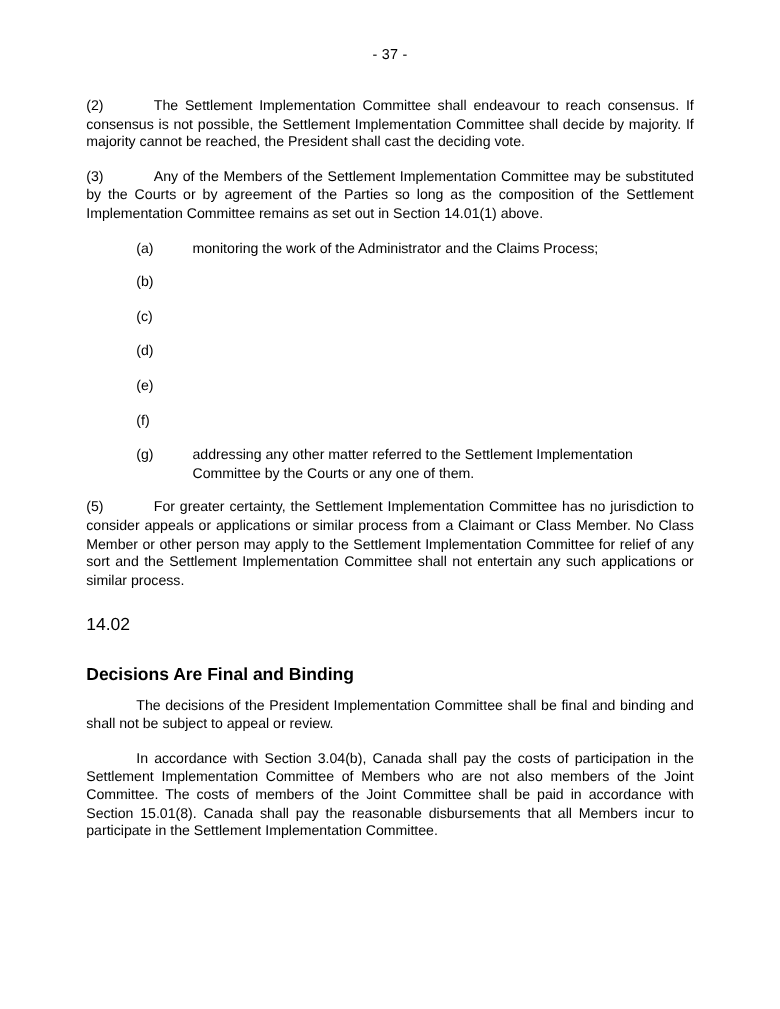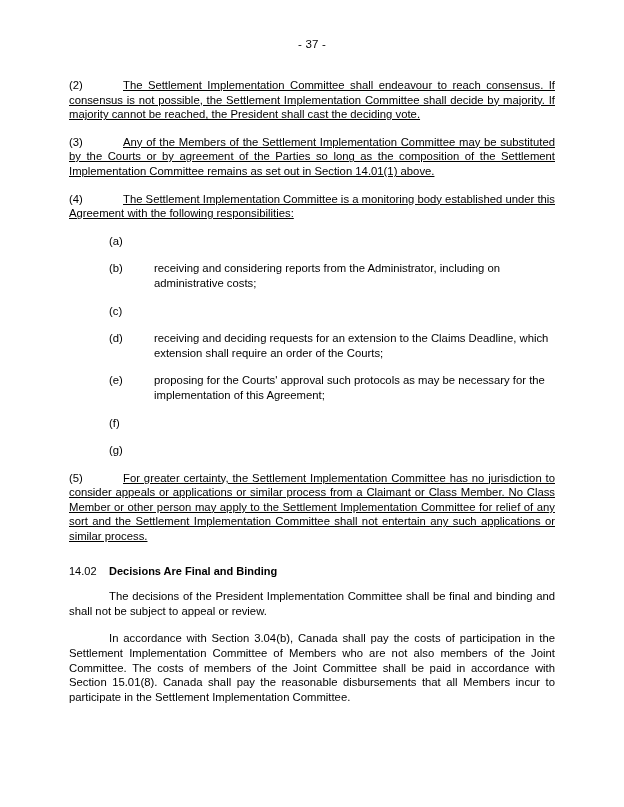--- a/index.html
+++ b/index.html
@@ -31,21 +31,20 @@
     margin: 0 auto;
     width: 486px;
     padding-top: 28px;
     font-size: 11.3px;
     line-height: 14.6px;
     text-align: left;
   }
   p.para {
     margin: 0 0 13px 0;
     text-align: justify;
-    text-decoration: underline;
   }
   p.para .lead {
     display: inline-block;
     width: 54px;
   }
   .indent-first {
     text-indent: 40px;
   }
   .list-item {
     display: flex;
@@ -56,22 +55,23 @@
     width: 45px;
     flex: 0 0 45px;
   }
   .list-item .body {
     flex: 1 1 auto;
     text-align: left;
   }
   h2.heading {
     display: flex;
     margin: 20px 0 11px 0;
-    font-size: 11px;
+    font-size: 14px;
     font-weight: bold;
+    flex-direction: column;
   }
   h2.heading .num {
     width: 40px;
     flex: 0 0 40px;
     font-weight: normal;
   }
   h2.heading .title {
     flex: 1 1 auto;
   }
   .section-body {
@@ -85,51 +85,49 @@
 <div class="page">
 
   <div class="page-number">- 37 -</div>
 
   <div class="content">
 
     <p class="para"><span class="lead">(2)</span><span>The Settlement Implementation Committee shall endeavour to reach consensus. If consensus is not possible, the Settlement Implementation Committee shall decide by majority. If majority cannot be reached, the President shall cast the deciding vote.</span></p>
 
     <p class="para"><span class="lead">(3)</span><span>Any of the Members of the Settlement Implementation Committee may be substituted by the Courts or by agreement of the Parties so long as the composition of the Settlement Implementation Committee remains as set out in Section 14.01(1) above.</span></p>
 
-    <p class="para"><span class="lead">(4)</span><span>The Settlement Implementation Committee is a monitoring body established under this Agreement with the following responsibilities:</span></p>
 
     <div class="list-item">
       <span class="marker">(a)</span>
+      <span class="body">monitoring the work of the Administrator and the Claims Process;</span>
     </div>
 
     <div class="list-item">
       <span class="marker">(b)</span>
-      <span class="body">receiving and considering reports from the Administrator, including on administrative costs;</span>
     </div>
 
     <div class="list-item">
       <span class="marker">(c)</span>
     </div>
 
     <div class="list-item">
       <span class="marker">(d)</span>
-      <span class="body">receiving and deciding requests for an extension to the Claims Deadline, which extension shall require an order of the Courts;</span>
     </div>
 
     <div class="list-item">
       <span class="marker">(e)</span>
-      <span class="body">proposing for the Courts' approval such protocols as may be necessary for the implementation of this Agreement;</span>
     </div>
 
     <div class="list-item">
       <span class="marker">(f)</span>
     </div>
 
     <div class="list-item">
       <span class="marker">(g)</span>
+      <span class="body">addressing any other matter referred to the Settlement Implementation Committee by the Courts or any one of them.</span>
     </div>
 
     <p class="para"><span class="lead">(5)</span><span>For greater certainty, the Settlement Implementation Committee has no jurisdiction to consider appeals or applications or similar process from a Claimant or Class Member.  No Class Member or other person may apply to the Settlement Implementation Committee for relief of any sort and the Settlement Implementation Committee shall not entertain any such applications or similar process.</span></p>
 
     <h2 class="heading">
       <span class="num">14.02</span>
       <span class="title">Decisions Are Final and Binding</span>
     </h2>
 
     <p class="section-body indent-first">The decisions of the President Implementation Committee shall be final and binding and shall not be subject to appeal or review.</p>

